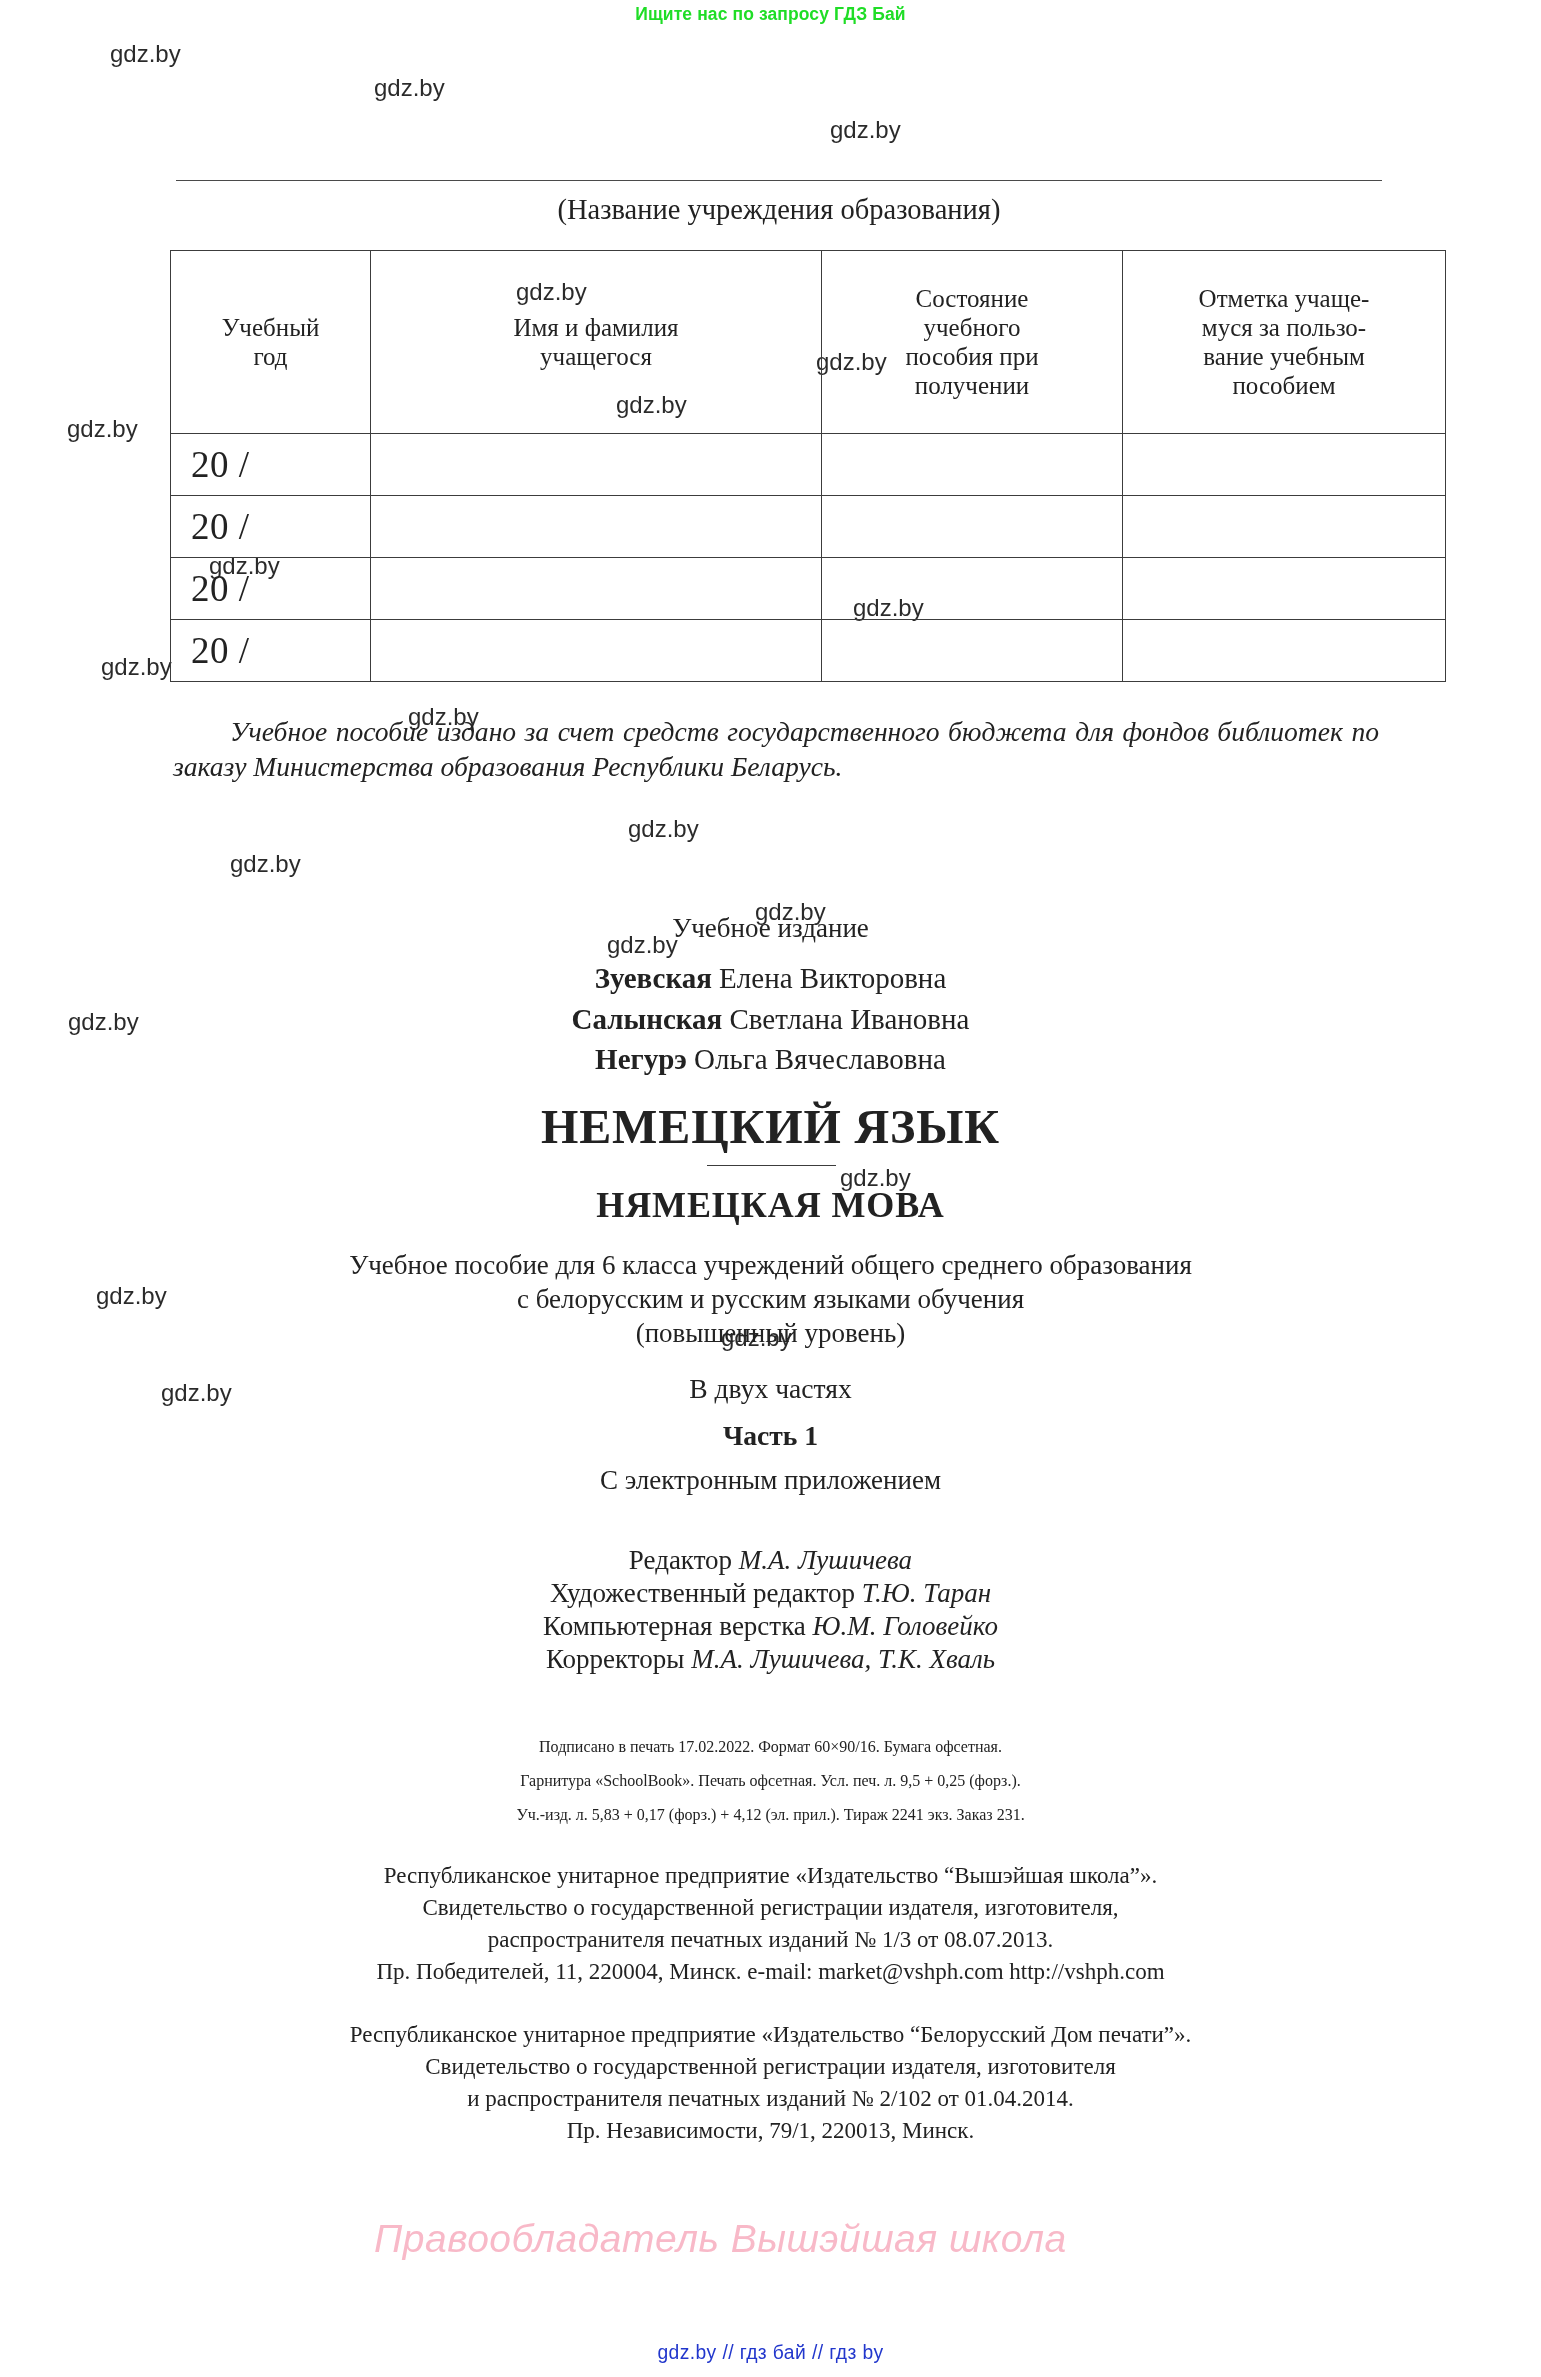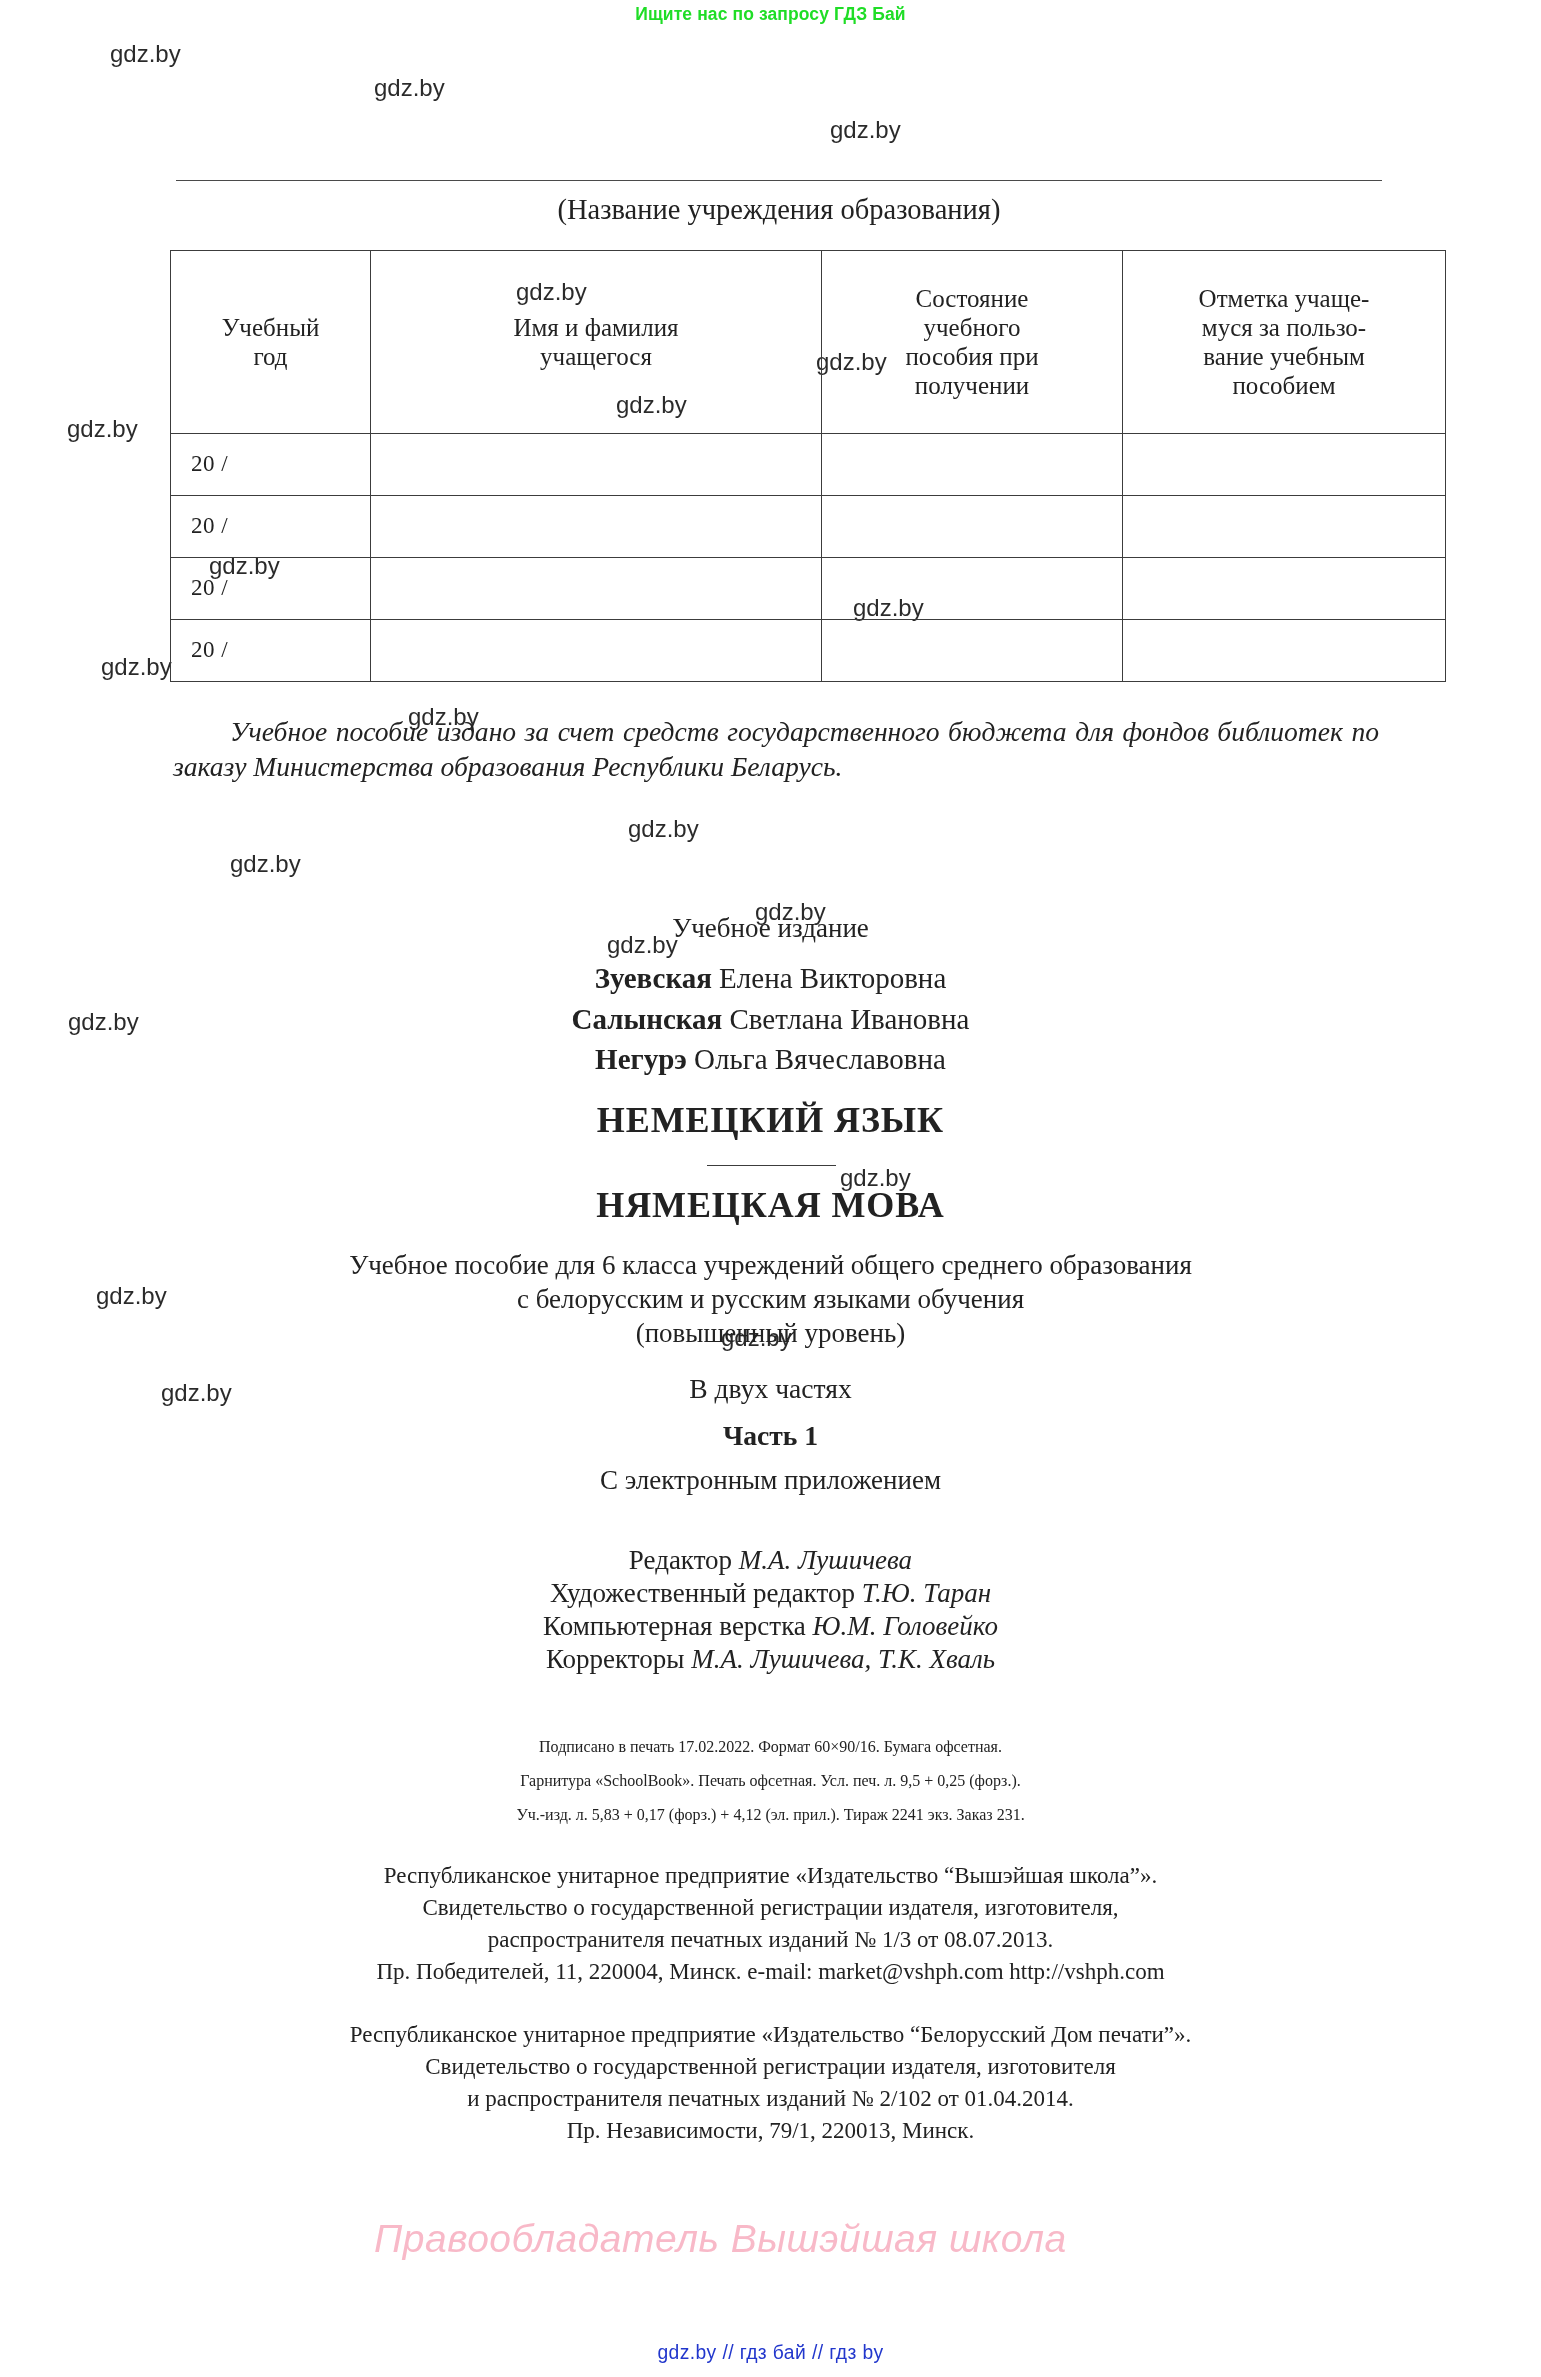--- a/index.html
+++ b/index.html
@@ -87,21 +87,21 @@
     height: 178px;
     text-align: center;
     font-size: 25px;
     line-height: 1.16;
     padding: 1.8px 5.5px;
   }
   .reg-table tbody td {
     height: 61px;
   }
   .cell-year {
-    font-size: 23px;
+    font-size: 37px;
     padding-left: 20px !important;
     letter-spacing: 0.5px;
   }
   .c1 { width: 188px; }
   .c2 { width: 439px; }
   .c3 { width: 289px; }
   .c4 { width: 311px; }
 
   
   .budget-note {
@@ -122,21 +122,21 @@
   .edition-label { top: 913px; font-size: 27px; }
 
   .author { font-size: 29px; line-height: 1.04; }
   .author b { font-weight: bold; }
   .a1 { top: 963px; }
   .a2 { top: 1004px; }
   .a3 { top: 1044px; }
 
   .title-ru {
     top: 1099px;
-    font-size: 36px;
+    font-size: 48px;
     font-weight: bold;
     letter-spacing: 0.9px;
   }
   .title-rule {
     position: absolute;
     left: 50%;
     top: 1165px;
     width: 129px;
     margin-left: -64px;
     height: 0;

